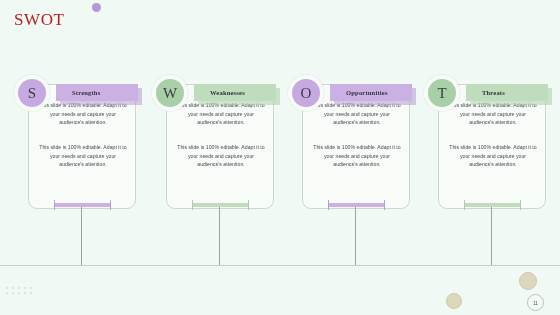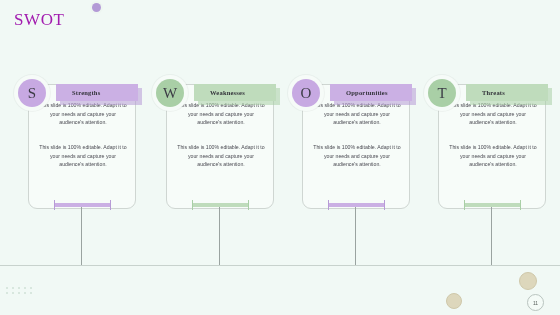--- a/index.html
+++ b/index.html
@@ -8,21 +8,21 @@
     background:#f1f9f5;
     font-family:"Liberation Sans", sans-serif;
     position:relative;
   }
   .slide{position:absolute;inset:0;background:#f1f9f5;}
 
   
   .title{
     position:absolute;left:14px;top:10px;
     font-family:"Liberation Serif", serif;
-    font-size:17px;color:#a21caf;letter-spacing:.6px;
+    font-size:17px;color:#b91c1c;letter-spacing:.6px;
   }
   .top-dot{
     position:absolute;left:92px;top:3px;width:9px;height:9px;border-radius:50%;
     background:#b39ad6;box-shadow:0 0 0 2px #eef6f1;
   }
 
   
   .cards{position:absolute;left:0;top:70px;width:560px;height:160px;}
   .card{position:absolute;top:0;width:126px;height:155px;}
   .card.c0{left:14px;}

